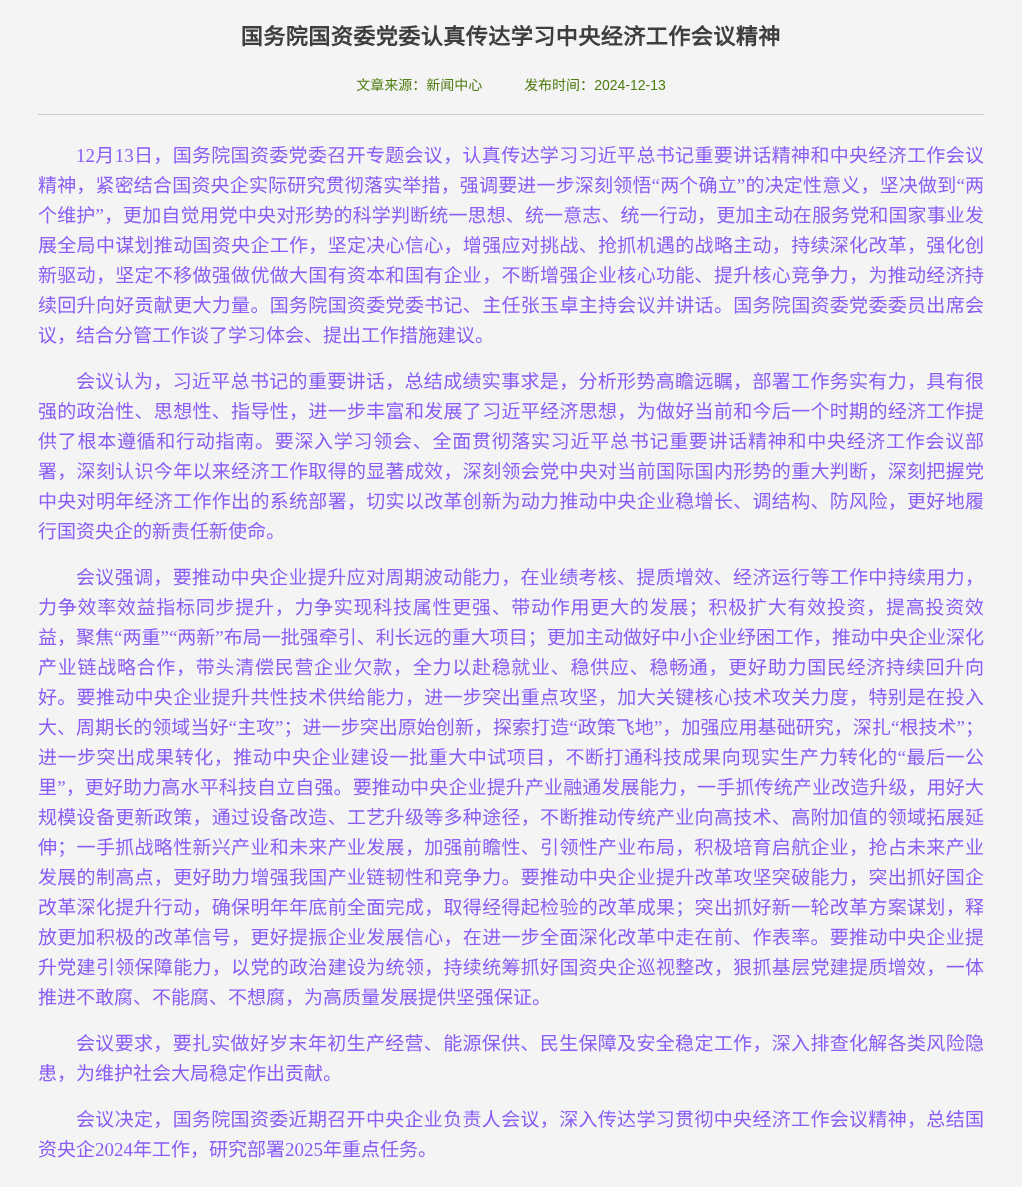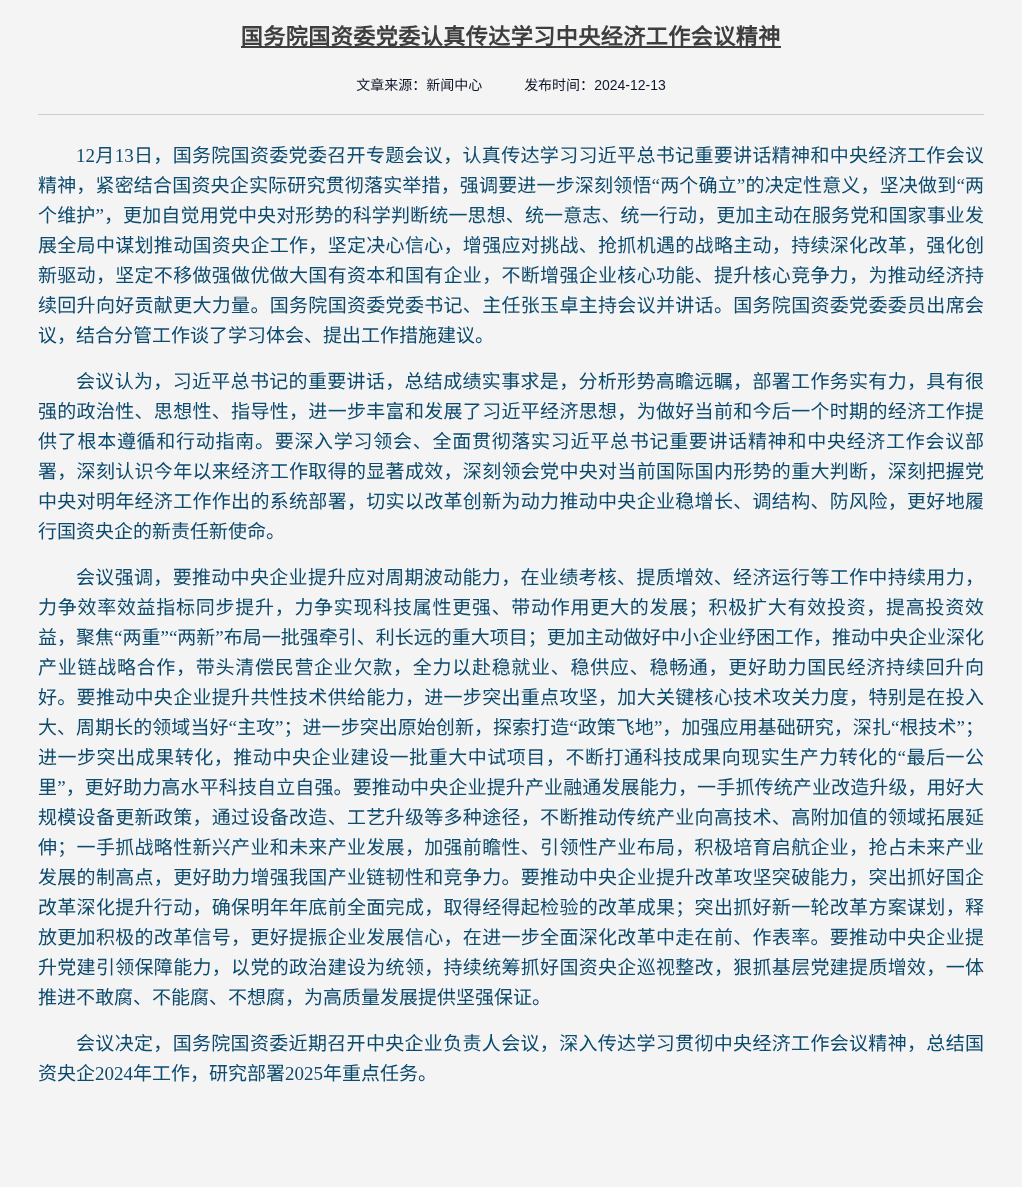--- a/index.html
+++ b/index.html
@@ -19,48 +19,47 @@
   .article-title {
     margin: 0;
     padding: 0 20px;
     text-align: center;
     color: #3e3e3e;
     font-size: 22px;
     line-height: 30px;
     font-weight: bold;
     letter-spacing: 0.5px;
     font-family: "Liberation Sans", "DejaVu Sans", sans-serif;
-    text-decoration: underline;
   }
   .article-title .tline {
     display: block;
   }
   .article-meta {
     margin-top: 24px;
     text-align: center;
-    color: #0f172a;
+    color: #4d7c0f;
     font-size: 14px;
     line-height: 18px;
     font-family: "Liberation Sans", "DejaVu Sans", sans-serif;
   }
   .article-meta .date-group {
     margin-left: 38px;
   }
   .divider {
     border: none;
     border-top: 1px solid #cccccc;
     margin: 20px 0 0 0;
     height: 0;
   }
   .article-body {
     margin-top: 26px;
   }
   .article-body p {
     margin: 0 0 16px 0;
-    color: #0c4a6e;
+    color: #8b5cf6;
     font-size: 19px;
     line-height: 30px;
     text-align: justify;
     text-indent: 2em;
     font-family: "Liberation Serif", "DejaVu Serif", serif;
   }
   .article-body p:last-child {
     margin-bottom: 0;
   }
 </style>
@@ -77,17 +76,18 @@
     <span class="source-group"><span>文章来源：</span><span>新闻中心</span></span>
     <span class="date-group"><span>发布时间：</span><span>2024-12-13</span></span>
   </div>
 
   <hr class="divider">
 
   <div class="article-body">
     <p>12月13日，国务院国资委党委召开专题会议，认真传达学习习近平总书记重要讲话精神和中央经济工作会议精神，紧密结合国资央企实际研究贯彻落实举措，强调要进一步深刻领悟“两个确立”的决定性意义，坚决做到“两个维护”，更加自觉用党中央对形势的科学判断统一思想、统一意志、统一行动，更加主动在服务党和国家事业发展全局中谋划推动国资央企工作，坚定决心信心，增强应对挑战、抢抓机遇的战略主动，持续深化改革，强化创新驱动，坚定不移做强做优做大国有资本和国有企业，不断增强企业核心功能、提升核心竞争力，为推动经济持续回升向好贡献更大力量。国务院国资委党委书记、主任张玉卓主持会议并讲话。国务院国资委党委委员出席会议，结合分管工作谈了学习体会、提出工作措施建议。</p>
     <p>会议认为，习近平总书记的重要讲话，总结成绩实事求是，分析形势高瞻远瞩，部署工作务实有力，具有很强的政治性、思想性、指导性，进一步丰富和发展了习近平经济思想，为做好当前和今后一个时期的经济工作提供了根本遵循和行动指南。要深入学习领会、全面贯彻落实习近平总书记重要讲话精神和中央经济工作会议部署，深刻认识今年以来经济工作取得的显著成效，深刻领会党中央对当前国际国内形势的重大判断，深刻把握党中央对明年经济工作作出的系统部署，切实以改革创新为动力推动中央企业稳增长、调结构、防风险，更好地履行国资央企的新责任新使命。</p>
     <p>会议强调，要推动中央企业提升应对周期波动能力，在业绩考核、提质增效、经济运行等工作中持续用力，力争效率效益指标同步提升，力争实现科技属性更强、带动作用更大的发展；积极扩大有效投资，提高投资效益，聚焦“两重”“两新”布局一批强牵引、利长远的重大项目；更加主动做好中小企业纾困工作，推动中央企业深化产业链战略合作，带头清偿民营企业欠款，全力以赴稳就业、稳供应、稳畅通，更好助力国民经济持续回升向好。要推动中央企业提升共性技术供给能力，进一步突出重点攻坚，加大关键核心技术攻关力度，特别是在投入大、周期长的领域当好“主攻”；进一步突出原始创新，探索打造“政策飞地”，加强应用基础研究，深扎“根技术”；进一步突出成果转化，推动中央企业建设一批重大中试项目，不断打通科技成果向现实生产力转化的“最后一公里”，更好助力高水平科技自立自强。要推动中央企业提升产业融通发展能力，一手抓传统产业改造升级，用好大规模设备更新政策，通过设备改造、工艺升级等多种途径，不断推动传统产业向高技术、高附加值的领域拓展延伸；一手抓战略性新兴产业和未来产业发展，加强前瞻性、引领性产业布局，积极培育启航企业，抢占未来产业发展的制高点，更好助力增强我国产业链韧性和竞争力。要推动中央企业提升改革攻坚突破能力，突出抓好国企改革深化提升行动，确保明年年底前全面完成，取得经得起检验的改革成果；突出抓好新一轮改革方案谋划，释放更加积极的改革信号，更好提振企业发展信心，在进一步全面深化改革中走在前、作表率。要推动中央企业提升党建引领保障能力，以党的政治建设为统领，持续统筹抓好国资央企巡视整改，狠抓基层党建提质增效，一体推进不敢腐、不能腐、不想腐，为高质量发展提供坚强保证。</p>
+    <p>会议要求，要扎实做好岁末年初生产经营、能源保供、民生保障及安全稳定工作，深入排查化解各类风险隐患，为维护社会大局稳定作出贡献。</p>
     <p>会议决定，国务院国资委近期召开中央企业负责人会议，深入传达学习贯彻中央经济工作会议精神，总结国资央企2024年工作，研究部署2025年重点任务。</p>
 
   </div>
 
 </div>
 
 </body></html>

